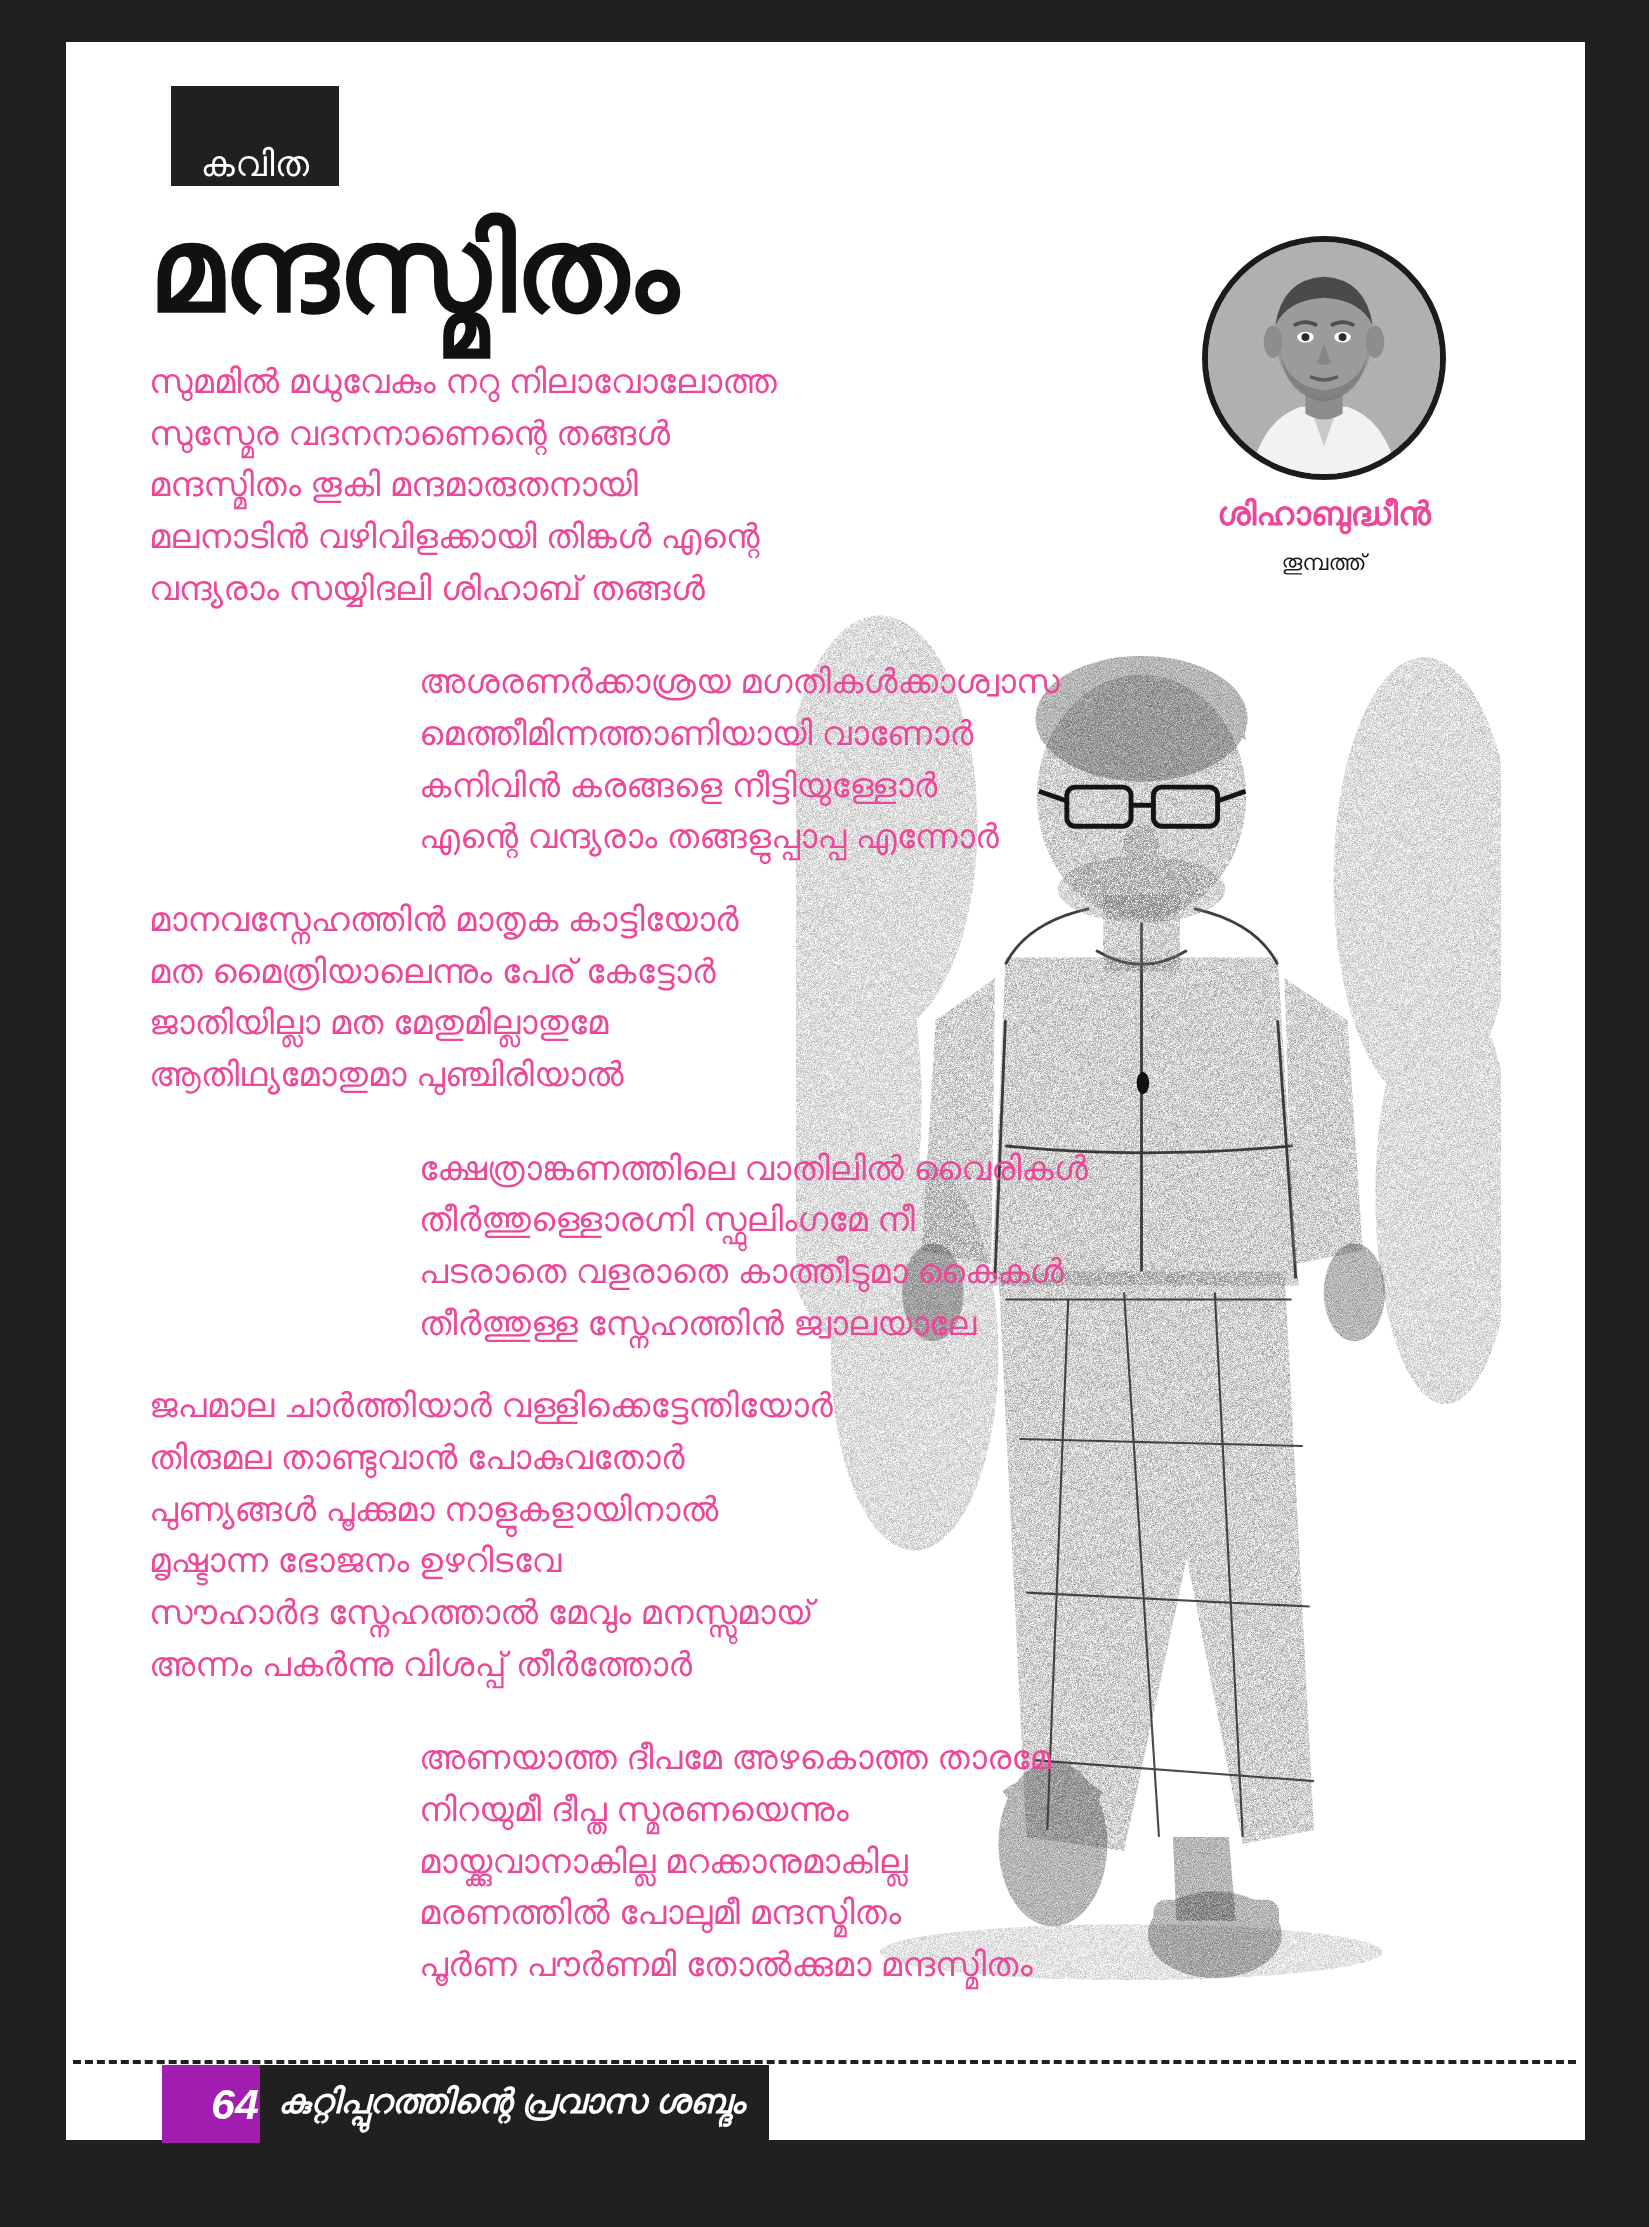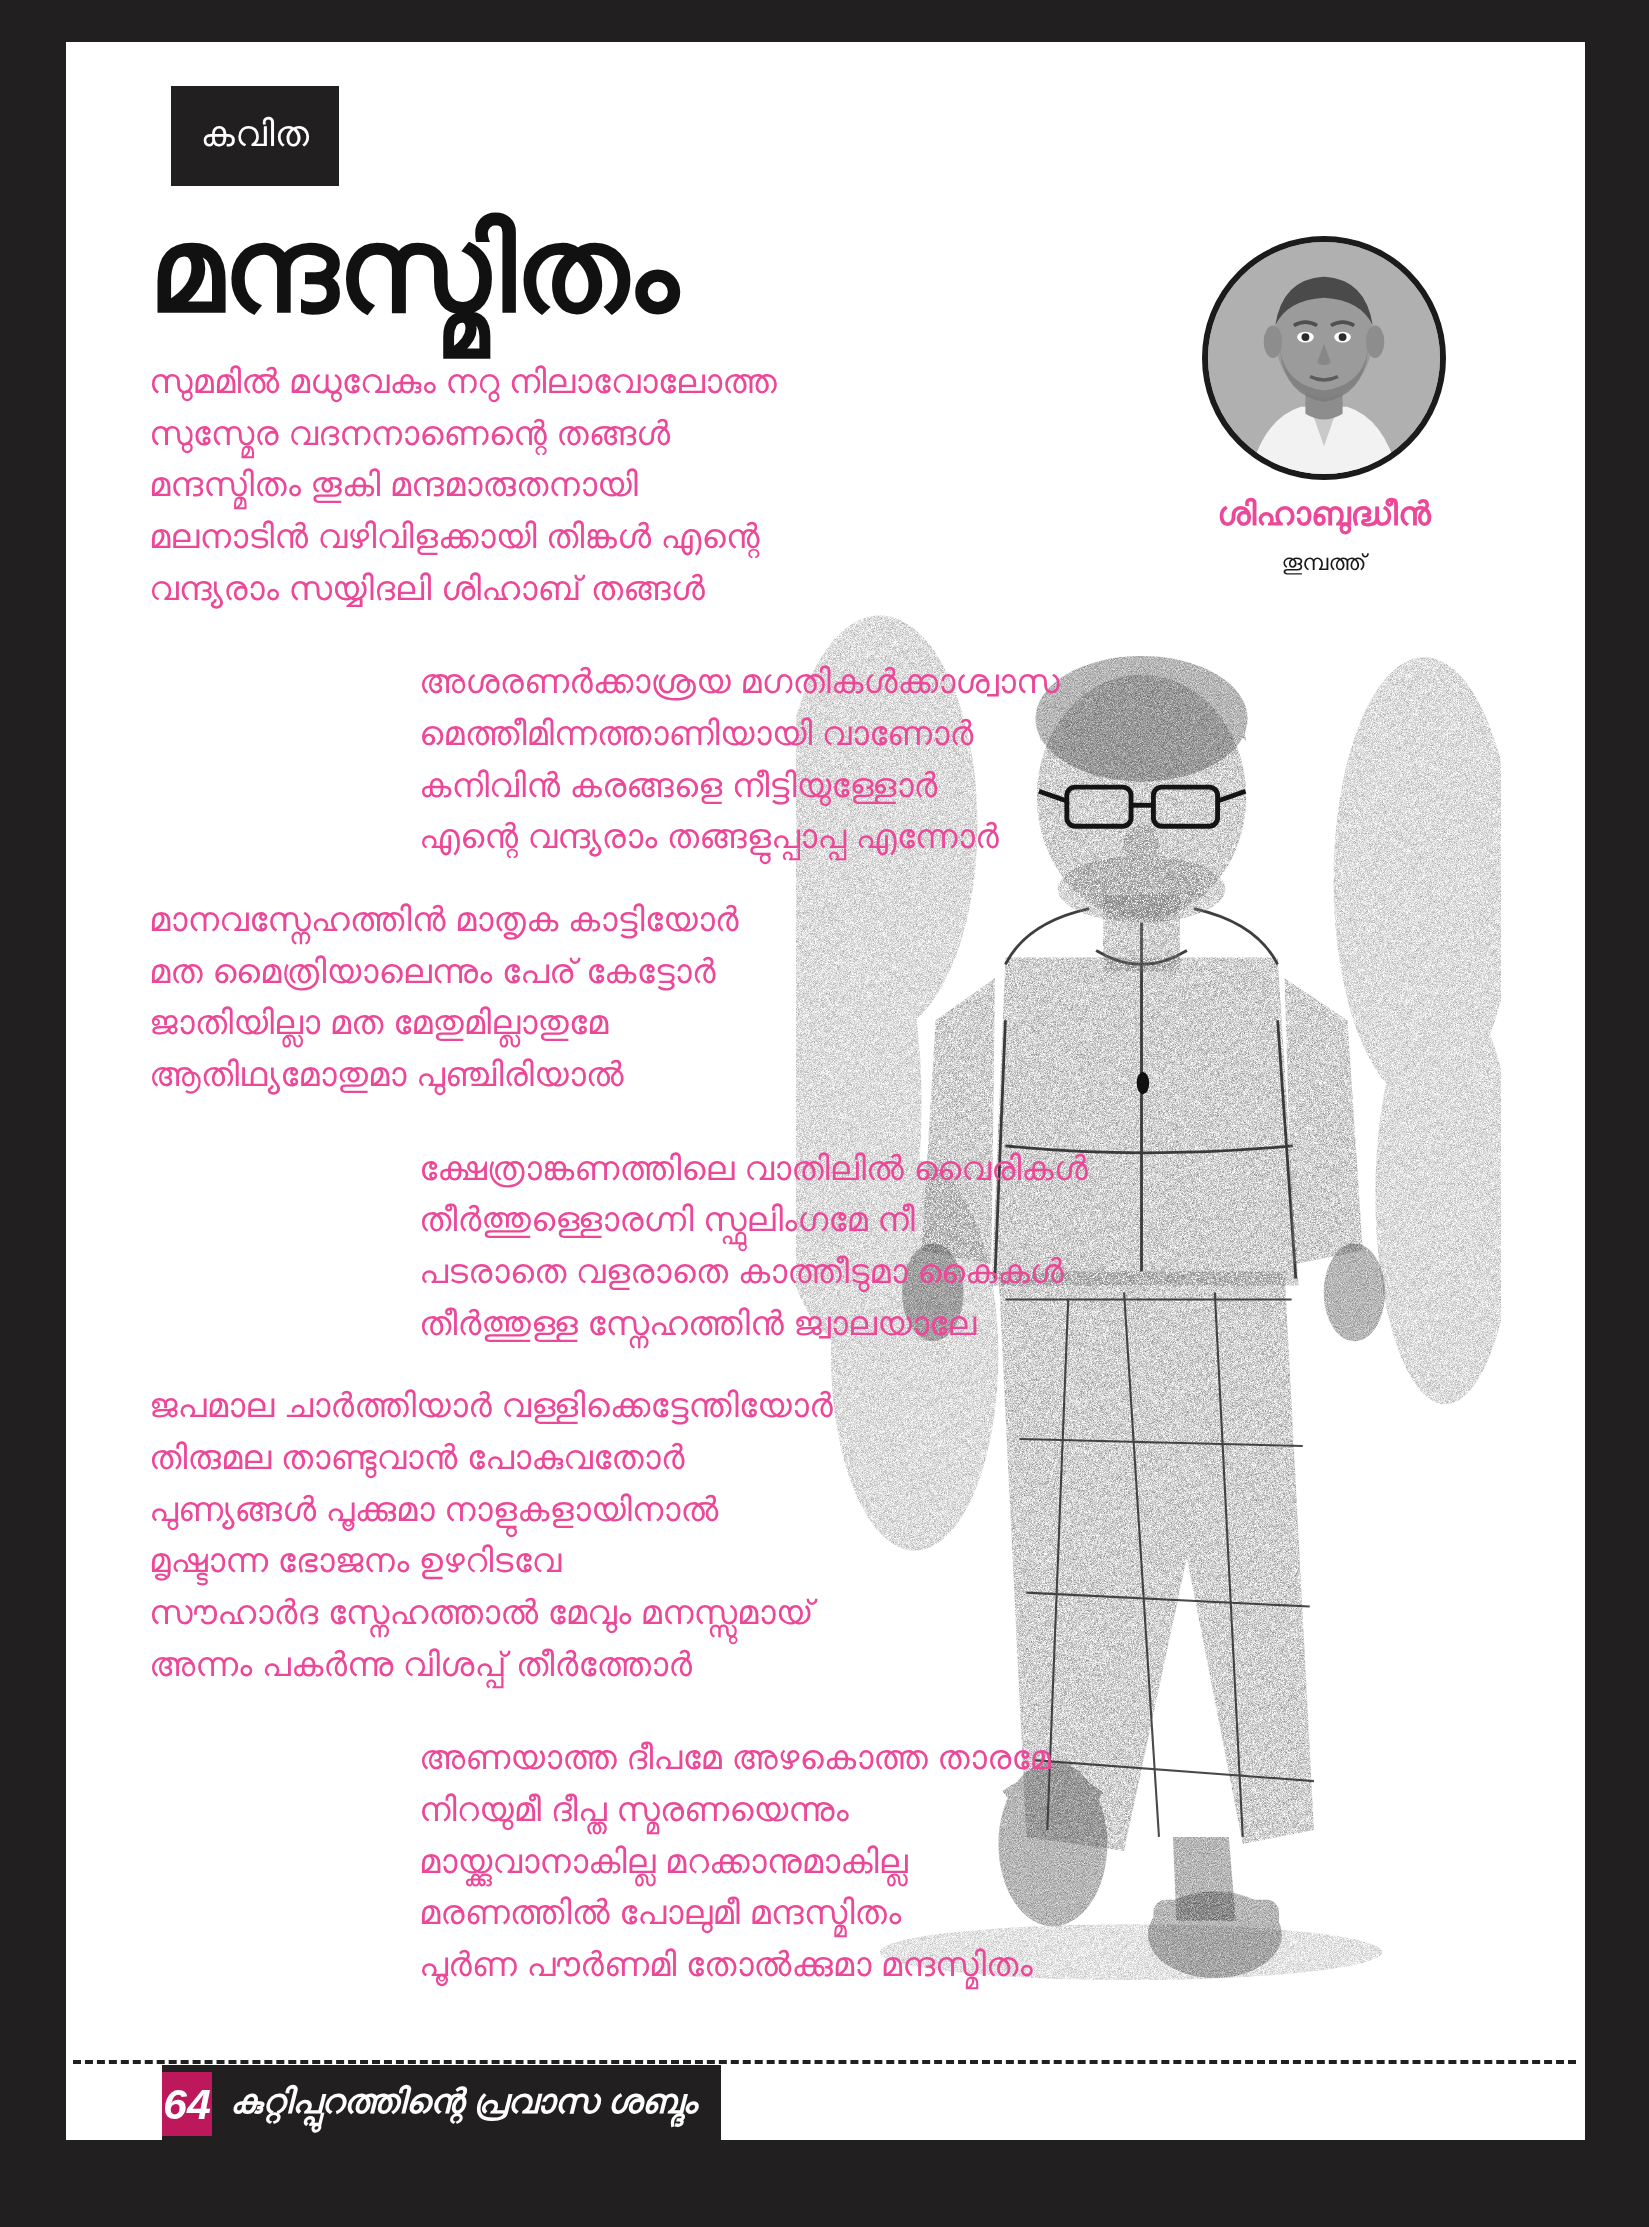--- a/index.html
+++ b/index.html
@@ -30,21 +30,21 @@
   
   .category-badge {
     position: absolute;
     left: 171px;
     top: 86px;
     width: 168px;
     height: 100px;
     background: #221f20;
     color: #ffffff;
     display: flex;
-    align-items: center;
+    align-items: flex-end;
     justify-content: center;
     z-index: 6;
   }
   .category-badge .badge-text {
     font-size: 36px;
     line-height: 1;
     letter-spacing: 0.3px;
     color: #ffffff;
     padding-bottom: 4.2px;
   }
@@ -146,30 +146,31 @@
     left: 162px;
     top: 2065px;
     height: 78px;
     background: #221f20;
     display: flex;
     align-items: center;
     z-index: 5;
   }
   .page-number {
     width: 50px;
-    height: 64px;
-    background: #be185d;
+    height: 78px;
+    background: #a21caf;
     color: #ffffff;
     font-size: 43px;
     font-weight: 700;
     font-style: italic;
     display: flex;
     align-items: center;
     justify-content: center;
     flex: none;
+    padding-left: 48px;
   }
   .footer-title {
     color: #ffffff;
     font-size: 34px;
     font-style: italic;
     font-weight: 700;
     padding: 0 24px 5.6px 18px;
     line-height: 1;
     white-space: nowrap;
   }

